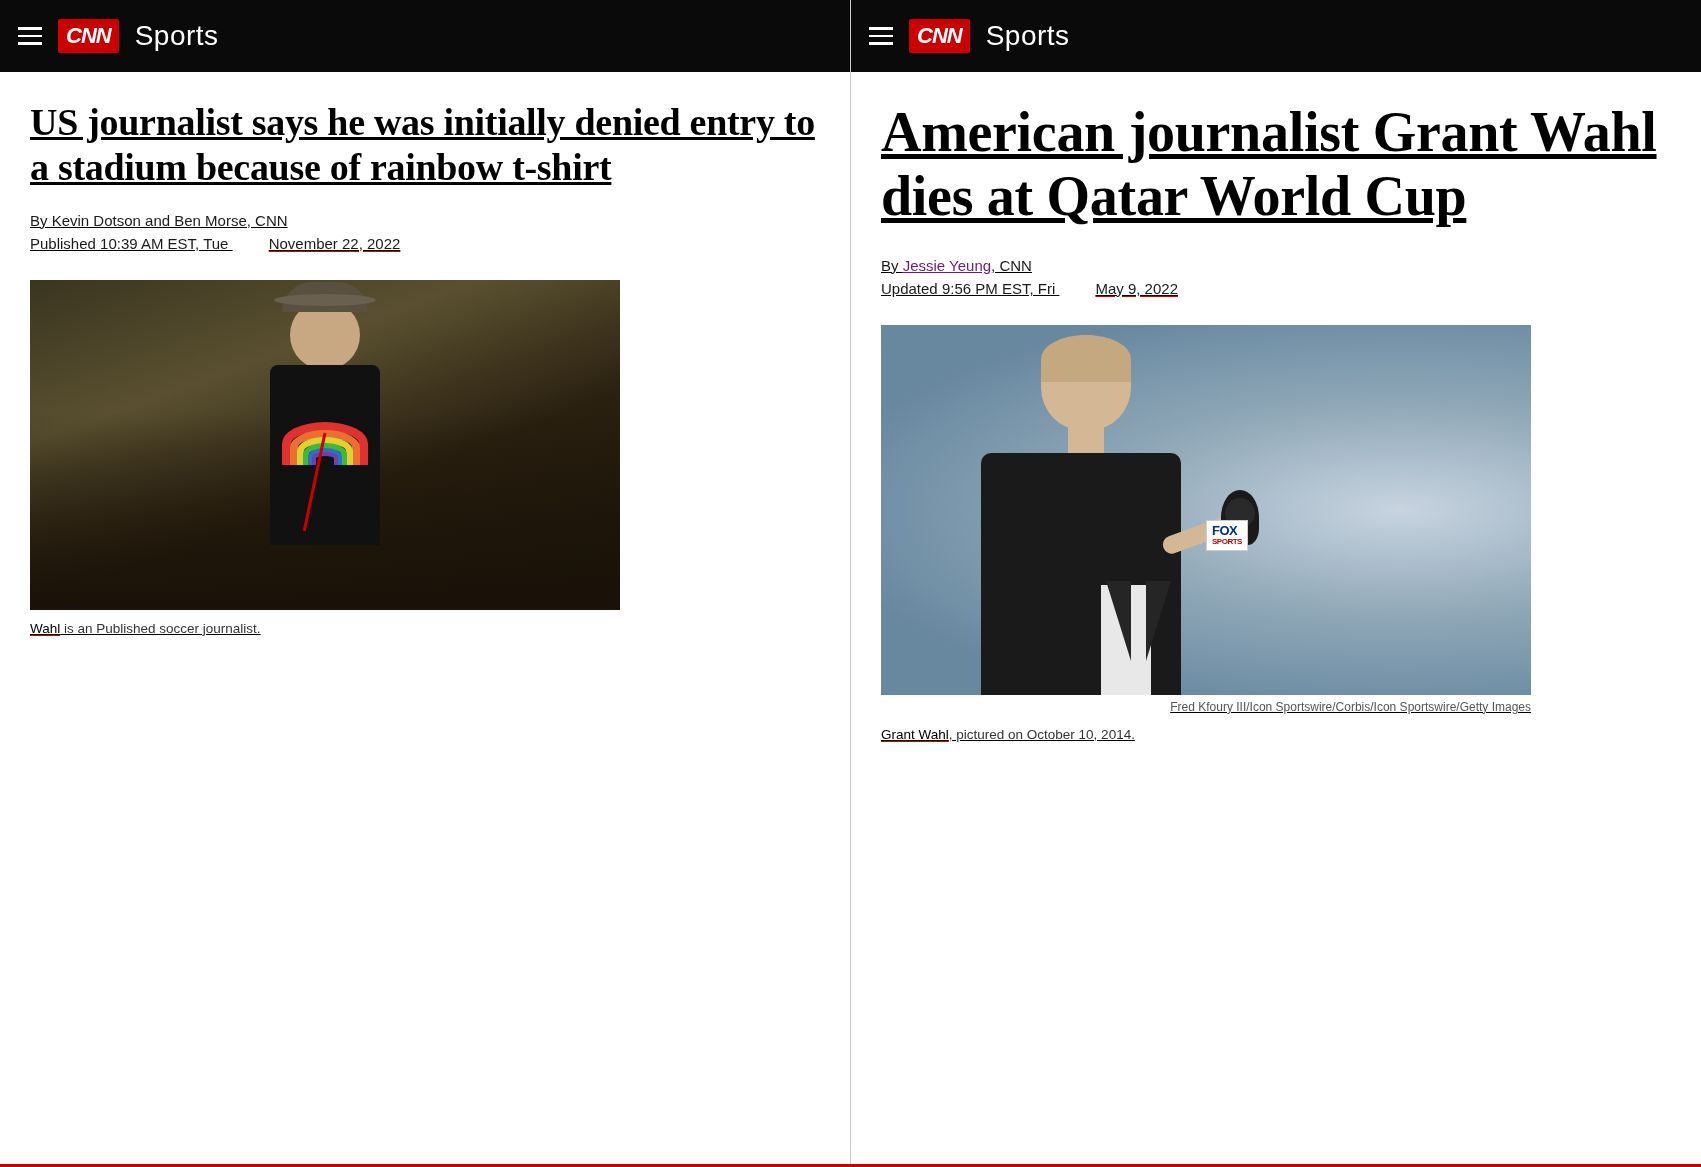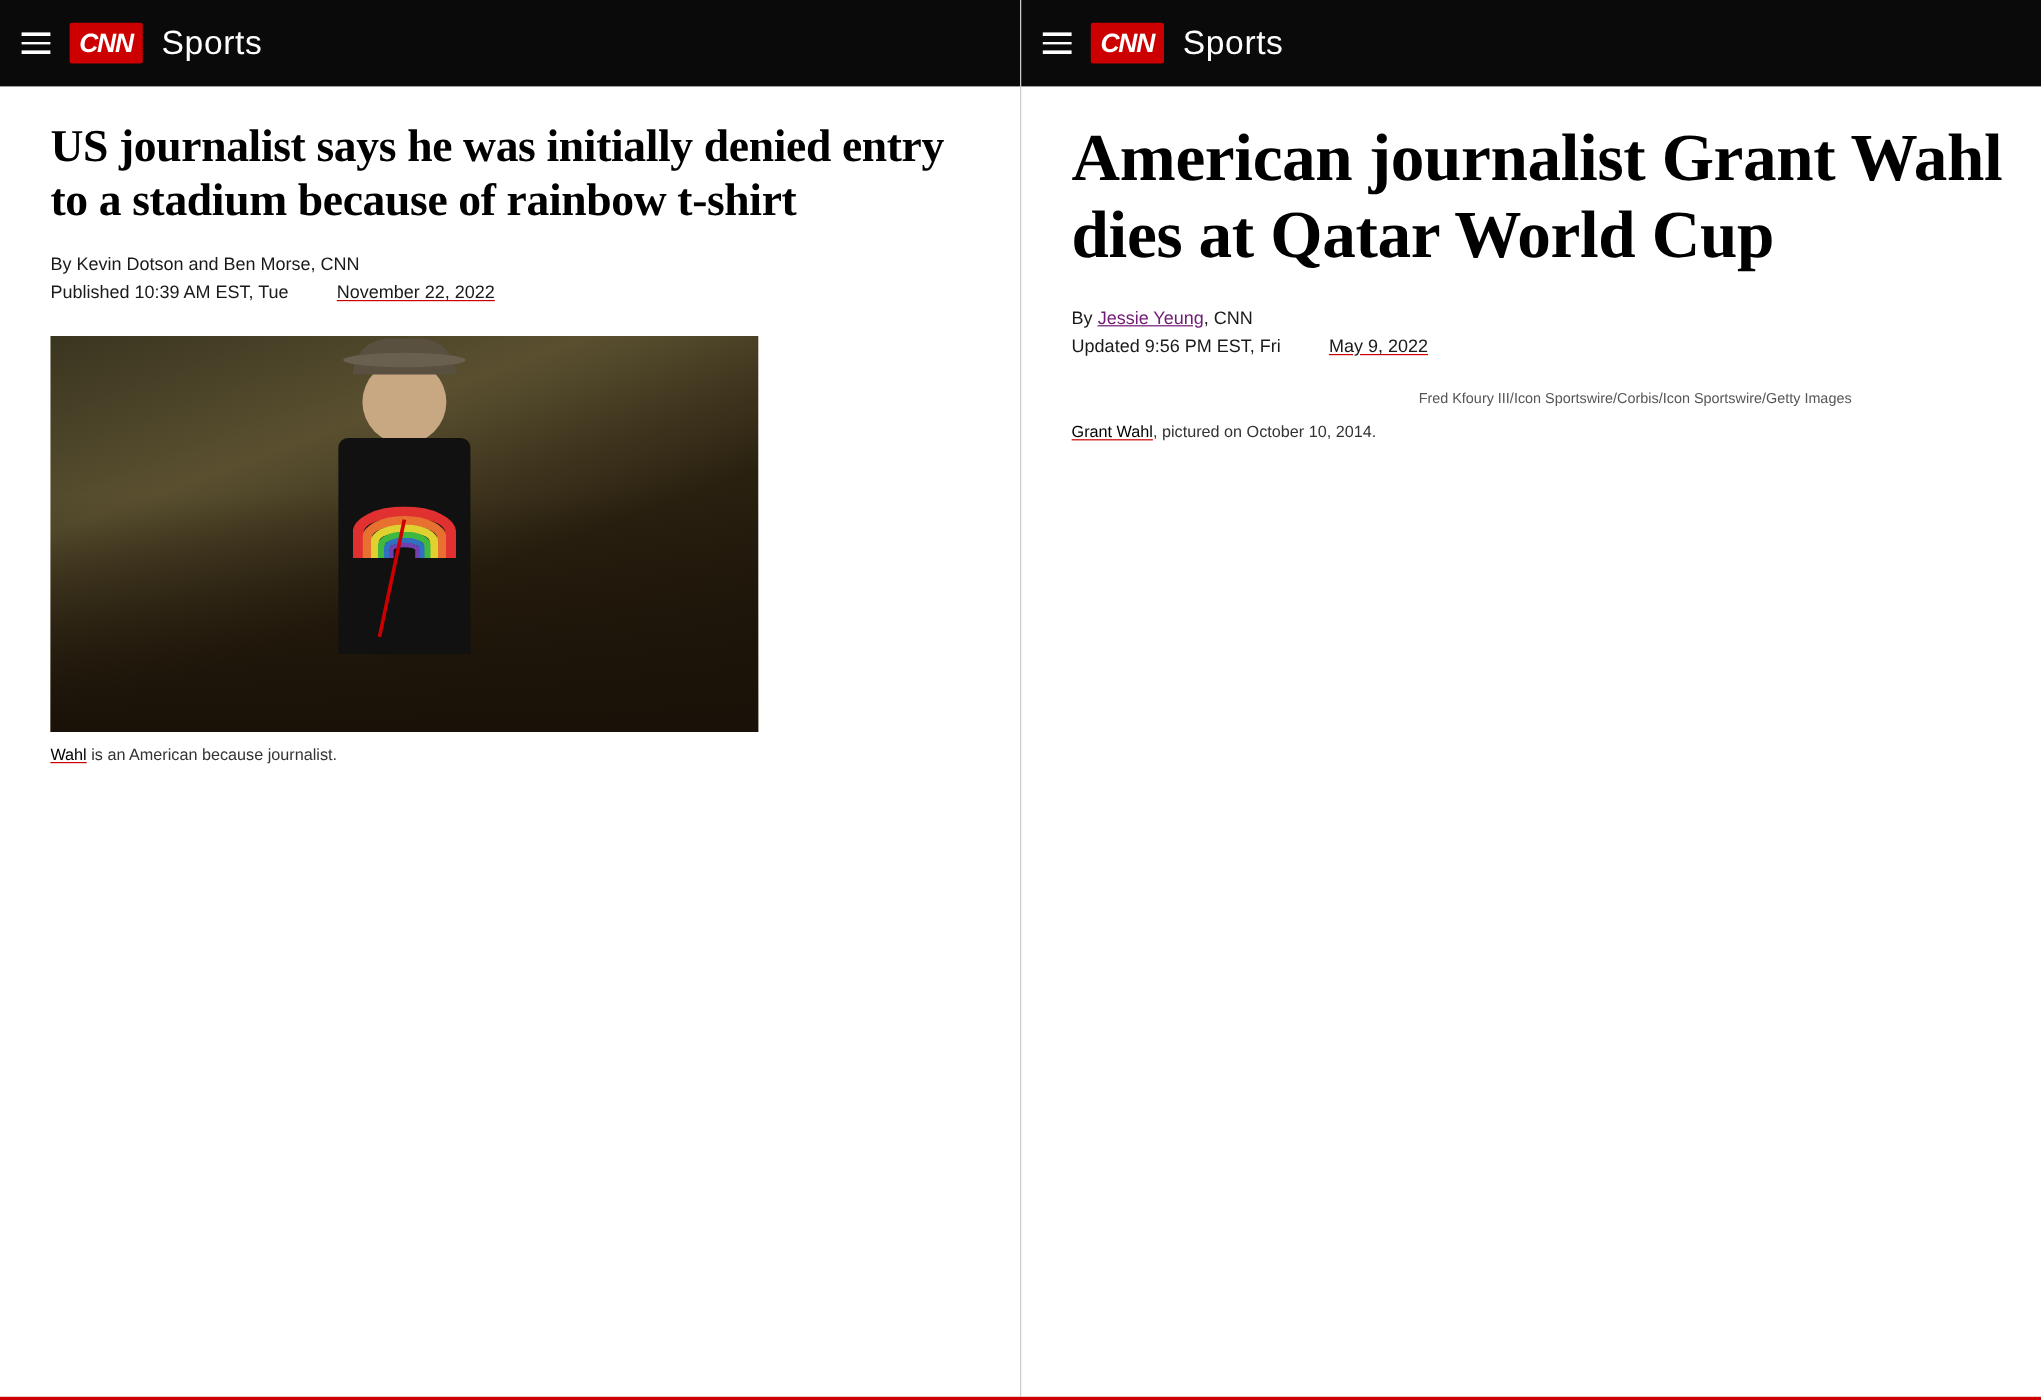--- a/index.html
+++ b/index.html
@@ -72,22 +72,23 @@
     .nav-title {
       color: #fff;
       font-size: 28px;
       font-weight: 400;
       font-family: Arial, sans-serif;
       letter-spacing: 0.5px;
     }
 
     
     .article-content {
-      padding: 28px 30px 30px 42px;
+      padding: 28px 30px 30px 30px;
       flex: 1;
+      text-decoration: underline;
     }
 
     .article-headline {
       font-family: 'Georgia', 'Times New Roman', serif;
       font-size: 38px;
       font-weight: 700;
       line-height: 1.18;
       color: #000;
       margin-bottom: 22px;
       letter-spacing: -0.3px;
@@ -459,21 +460,21 @@
                   <div class="rainbow-arc" style="width:44px;height:22px;left:23px;bottom:0;border-width:6px;border-color:#40b840;"></div>
                   <div class="rainbow-arc" style="width:34px;height:17px;left:28px;bottom:0;border-width:5px;border-color:#3070c0;"></div>
                   <div class="rainbow-arc" style="width:26px;height:13px;left:32px;bottom:0;border-width:4px;border-color:#7040b0;"></div>
                 </div>
                 <div class="lanyard"></div>
               </div>
             </div>
           </div>
         </div>
         <p class="image-caption">
-          <span class="caption-link">Wahl</span><span> is an American because journalist.</span>
+          <span class="caption-link">Wahl</span><span> is an Published soccer journalist.</span>
         </p>
       </div>
     </div>
   </div>
 
   <div class="article-col">
 
     <nav class="nav-bar">
       <div class="hamburger-icon">
         <span></span>
@@ -489,20 +490,38 @@
 
       <p class="article-byline">
         <span>By </span><span class="author-link">Jessie Yeung</span><span>, CNN</span>
       </p>
       <p class="article-date">
         <span>Updated 9:56 PM EST, Fri </span><span class="date-underline">May 9, 2022</span>
       </p>
 
       <div class="article-image-wrap">
         <div class="image-right-wrap">
+          <div class="image-right-scene">
+            <div class="stadium-bg"></div>
+            <div class="person-right">
+              <div class="pr-head"></div>
+              <div class="pr-neck"></div>
+              <div class="pr-body">
+                <div class="pr-shirt"></div>
+                <div class="pr-lapel-l"></div>
+                <div class="pr-lapel-r"></div>
+              </div>
+              <div class="pr-mic-arm"></div>
+              <div class="pr-mic"></div>
+              <div class="fox-badge">
+                <span class="fox-text">FOX</span>
+                <span class="sports-text">SPORTS</span>
+              </div>
+            </div>
+          </div>
           <p class="image-credit">Fred Kfoury III/Icon Sportswire/Corbis/Icon Sportswire/Getty Images</p>
           <p class="image-caption">
             <span class="caption-link">Grant Wahl</span><span>, pictured on October 10, 2014.</span>
           </p>
         </div>
       </div>
     </div>
   </div>
 
 </div>

